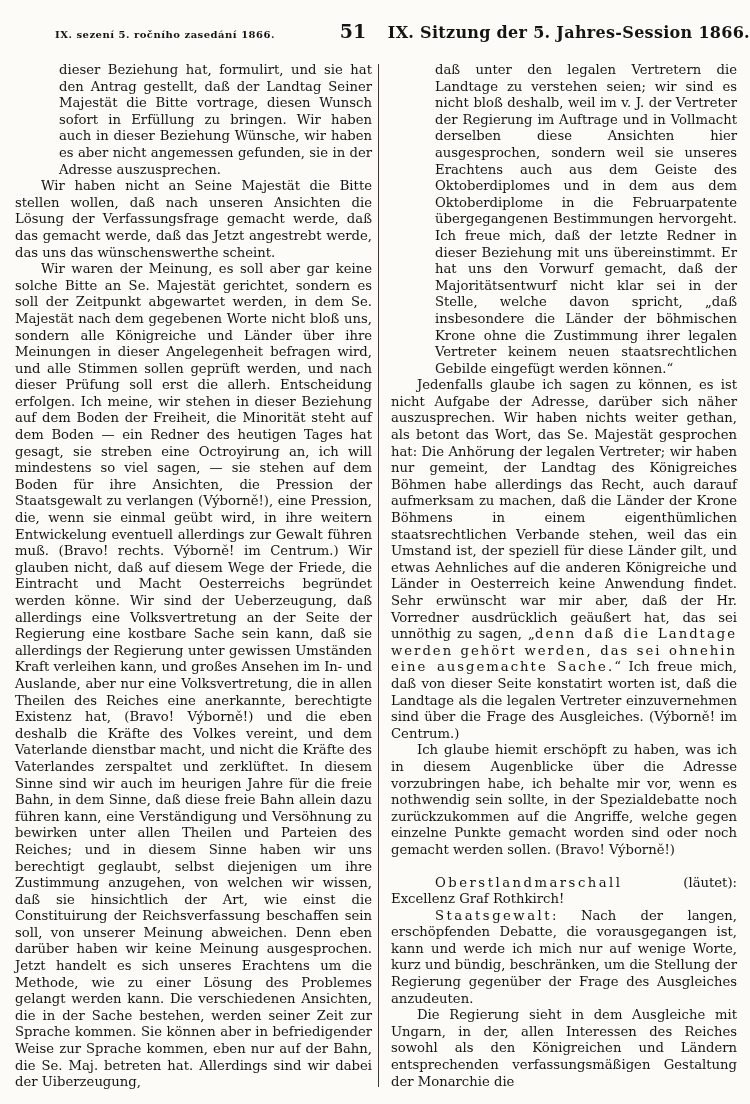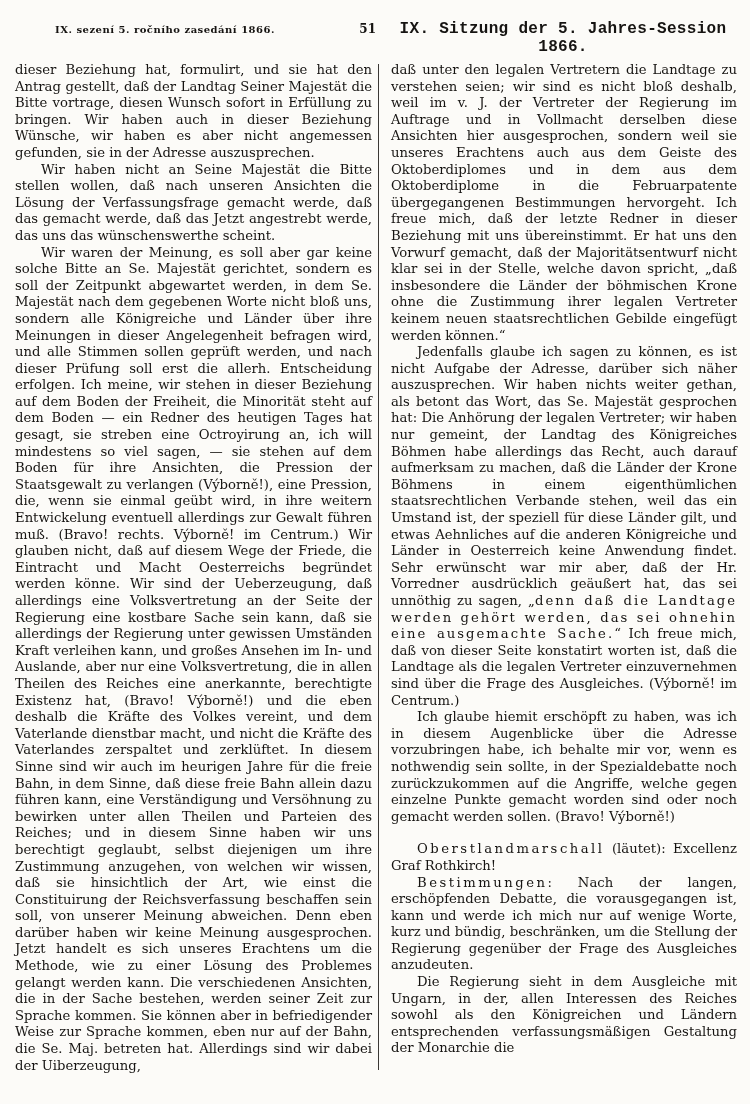--- a/index.html
+++ b/index.html
@@ -24,50 +24,49 @@
     font-weight: bold;
   }
   .h-left {
     width: 330px;
     text-align: center;
     font-size: 10px;
     letter-spacing: 0.5px;
   }
   .h-num {
     width: 46px;
-    text-align: right;
-    font-size: 12px;
+    text-align: center;
+    font-size: 19px;
   }
   .h-right {
     flex: 1;
-    text-align: center;
+    text-align: right;
     font-size: 16px;
     letter-spacing: 0.3px;
-    font-family: Liberation Mono, monospace;
   }
   .body {
     position: absolute;
     top: 62px;
     left: 15px;
     width: 723px;
     display: flex;
   }
   .col { font-size: 13.2px; line-height: 16.6px; text-align: justify; }
   .col-left  { width: 357px; }
   .col-right { width: 346px; }
   .divider {
     width: 1px;
     background: #3b3835;
     align-self: stretch;
     margin: 2px 12px 4px 6px;
   }
   .col p { margin: 0; text-indent: 26px; overflow-wrap: break-word; }
-  .col p.noindent { text-indent: 0; }
+  .col p.noindent { text-indent: 0; margin-left: 44px; }
   .col p.gap-above { margin-top: 16px; }
-  .speaker { letter-spacing: 2.5px; }
+  .speaker { letter-spacing: 2.5px; margin-left: 18px; }
   .spaced  { letter-spacing: 2px; }
 </style>
 </head>
 <body>
 
 <div class="page">
 
   <div class="header">
     <span class="h-left">IX. sezení 5. ročního zasedání 1866.</span>
     <span class="h-num">51</span>
@@ -82,20 +81,20 @@
       <p>Wir waren der Meinung, es soll aber gar keine solche Bitte an Se. Majestät gerichtet, sondern es soll der Zeitpunkt abgewartet werden, in dem Se. Majestät nach dem gegebenen Worte nicht bloß uns, sondern alle Königreiche und Länder über ihre Meinungen in dieser Angelegenheit befragen wird, und alle Stimmen sollen geprüft werden, und nach dieser Prüfung soll erst die allerh. Entscheidung erfolgen. Ich meine, wir stehen in dieser Beziehung auf dem Boden der Freiheit, die Minorität steht auf dem Boden — ein Redner des heutigen Tages hat gesagt, sie streben eine Octroyirung an, ich will mindestens so viel sagen, — sie stehen auf dem Boden für ihre Ansichten, die Pression der Staatsgewalt zu verlangen (Výborně!), eine Pression, die, wenn sie einmal geübt wird, in ihre weitern Entwickelung eventuell allerdings zur Gewalt führen muß. (Bravo! rechts. Výborně! im Centrum.) Wir glauben nicht, daß auf diesem Wege der Friede, die Eintracht und Macht Oesterreichs begründet werden könne. Wir sind der Ueberzeugung, daß allerdings eine Volksvertretung an der Seite der Regierung eine kostbare Sache sein kann, daß sie allerdings der Regierung unter gewissen Umständen Kraft verleihen kann, und großes Ansehen im In- und Auslande, aber nur eine Volksvertretung, die in allen Theilen des Reiches eine anerkannte, berechtigte Existenz hat, (Bravo! Výborně!) und die eben deshalb die Kräfte des Volkes vereint, und dem Vaterlande dienstbar macht, und nicht die Kräfte des Vaterlandes zerspaltet und zerklüftet. In diesem Sinne sind wir auch im heurigen Jahre für die freie Bahn, in dem Sinne, daß diese freie Bahn allein dazu führen kann, eine Verständigung und Versöhnung zu bewirken unter allen Theilen und Parteien des Reiches; und in diesem Sinne haben wir uns berechtigt geglaubt, selbst diejenigen um ihre Zustimmung anzugehen, von welchen wir wissen, daß sie hinsichtlich der Art, wie einst die Constituirung der Reichsverfassung beschaffen sein soll, von unserer Meinung abweichen. Denn eben darüber haben wir keine Meinung ausgesprochen. Jetzt handelt es sich unseres Erachtens um die Methode, wie zu einer Lösung des Problemes gelangt werden kann. Die verschiedenen Ansichten, die in der Sache bestehen, werden seiner Zeit zur Sprache kommen. Sie können aber in befriedigender Weise zur Sprache kommen, eben nur auf der Bahn, die Se. Maj. betreten hat. Allerdings sind wir dabei der Uiberzeugung,</p>
     </div>
 
     <div class="divider"></div>
 
     <div class="col col-right">
       <p class="noindent">daß unter den legalen Vertretern die Landtage zu verstehen seien; wir sind es nicht bloß deshalb, weil im v. J. der Vertreter der Regierung im Auftrage und in Vollmacht derselben diese Ansichten hier ausgesprochen, sondern weil sie unseres Erachtens auch aus dem Geiste des Oktoberdiplomes und in dem aus dem Oktoberdiplome in die Februarpatente übergegangenen Bestimmungen hervorgeht. Ich freue mich, daß der letzte Redner in dieser Beziehung mit uns übereinstimmt. Er hat uns den Vorwurf gemacht, daß der Majoritätsentwurf nicht klar sei in der Stelle, welche davon spricht, „daß insbesondere die Länder der böhmischen Krone ohne die Zustimmung ihrer legalen Vertreter keinem neuen staatsrechtlichen Gebilde eingefügt werden können.“</p>
       <p><span>Jedenfalls glaube ich sagen zu können, es ist nicht Aufgabe der Adresse, darüber sich näher auszusprechen. Wir haben nichts weiter gethan, als betont das Wort, das Se. Majestät gesprochen hat: Die Anhörung der legalen Vertreter; wir haben nur gemeint, der Landtag des Königreiches Böhmen habe allerdings das Recht, auch darauf aufmerksam zu machen, daß die Länder der Krone Böhmens in einem eigenthümlichen staatsrechtlichen Verbande stehen, weil das ein Umstand ist, der speziell für diese Länder gilt, und etwas Aehnliches auf die anderen Königreiche und Länder in Oesterreich keine Anwendung findet. Sehr erwünscht war mir aber, daß der Hr. Vorredner ausdrücklich geäußert hat, das sei unnöthig zu sagen, „</span><span class="spaced">denn daß die Landtage werden gehört werden, das sei ohnehin eine ausgemachte Sache.</span><span>“ Ich freue mich, daß von dieser Seite konstatirt worten ist, daß die Landtage als die legalen Vertreter einzuvernehmen sind über die Frage des Ausgleiches. (Výborně! im Centrum.)</span></p>
       <p>Ich glaube hiemit erschöpft zu haben, was ich in diesem Augenblicke über die Adresse vorzubringen habe, ich behalte mir vor, wenn es nothwendig sein sollte, in der Spezialdebatte noch zurückzukommen auf die Angriffe, welche gegen einzelne Punkte gemacht worden sind oder noch gemacht werden sollen. (Bravo! Výborně!)</p>
       <p class="gap-above"><span class="speaker">Oberstlandmarschall</span><span> (läutet): Excellenz Graf Rothkirch!</span></p>
-      <p><span class="speaker">Bestimmungen</span><span>: Nach der langen, erschöpfenden Debatte, die vorausgegangen ist, kann und werde ich mich nur auf wenige Worte, kurz und bündig, beschränken, um die Stellung der Regierung gegenüber der Frage des Ausgleiches anzudeuten.</span></p>
+      <p><span class="speaker">Staatsgewalt</span><span>: Nach der langen, erschöpfenden Debatte, die vorausgegangen ist, kann und werde ich mich nur auf wenige Worte, kurz und bündig, beschränken, um die Stellung der Regierung gegenüber der Frage des Ausgleiches anzudeuten.</span></p>
       <p>Die Regierung sieht in dem Ausgleiche mit Ungarn, in der, allen Interessen des Reiches sowohl als den Königreichen und Ländern entsprechenden verfassungsmäßigen Gestaltung der Monarchie die</p>
 
     </div>
 
   </div>
 
 </div>
 
 </body></html>

